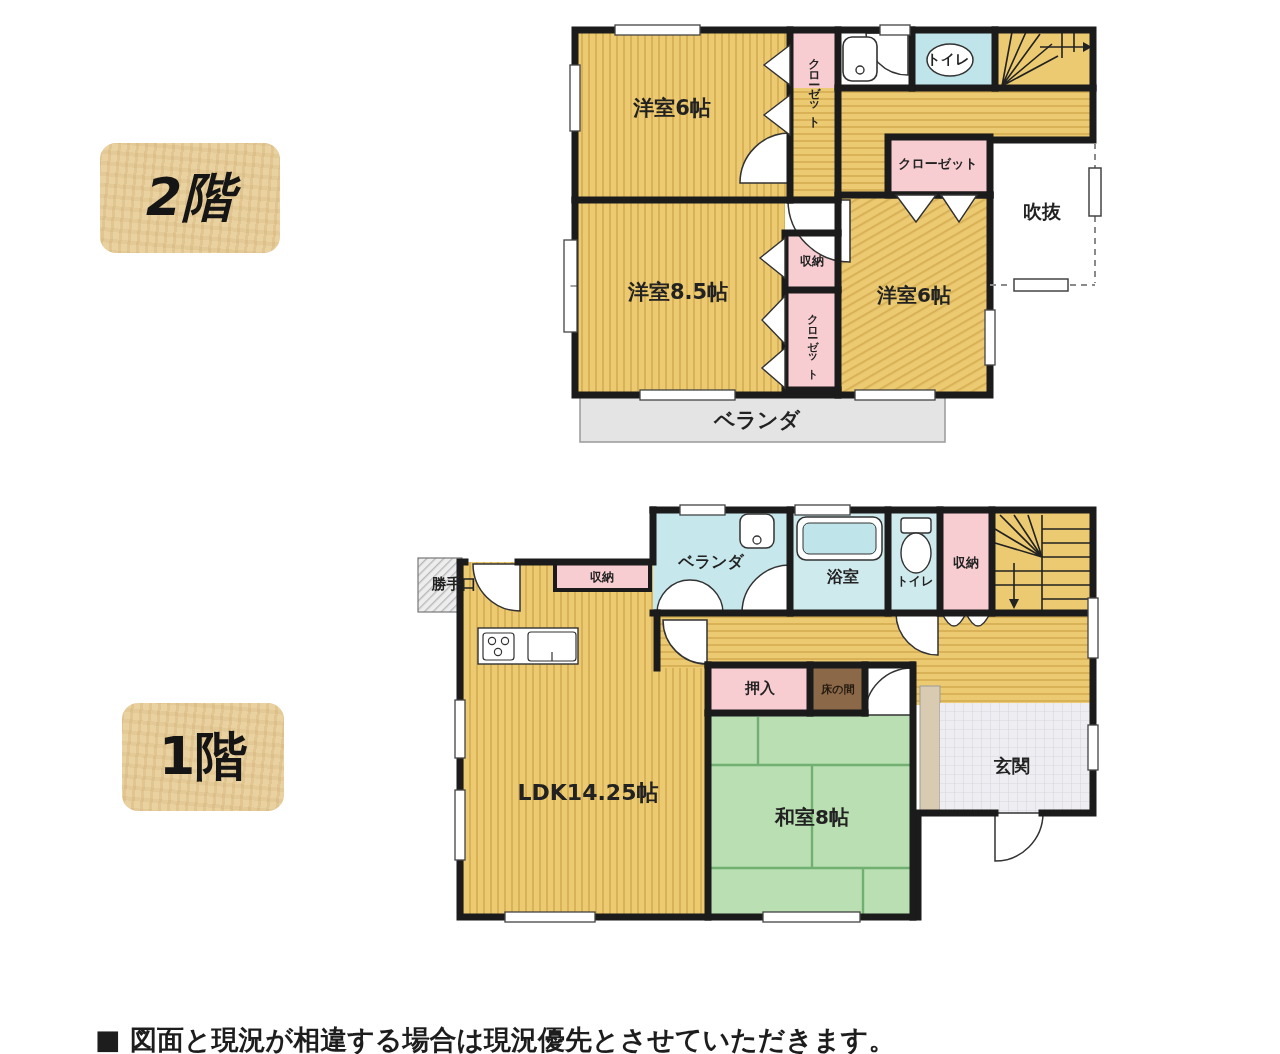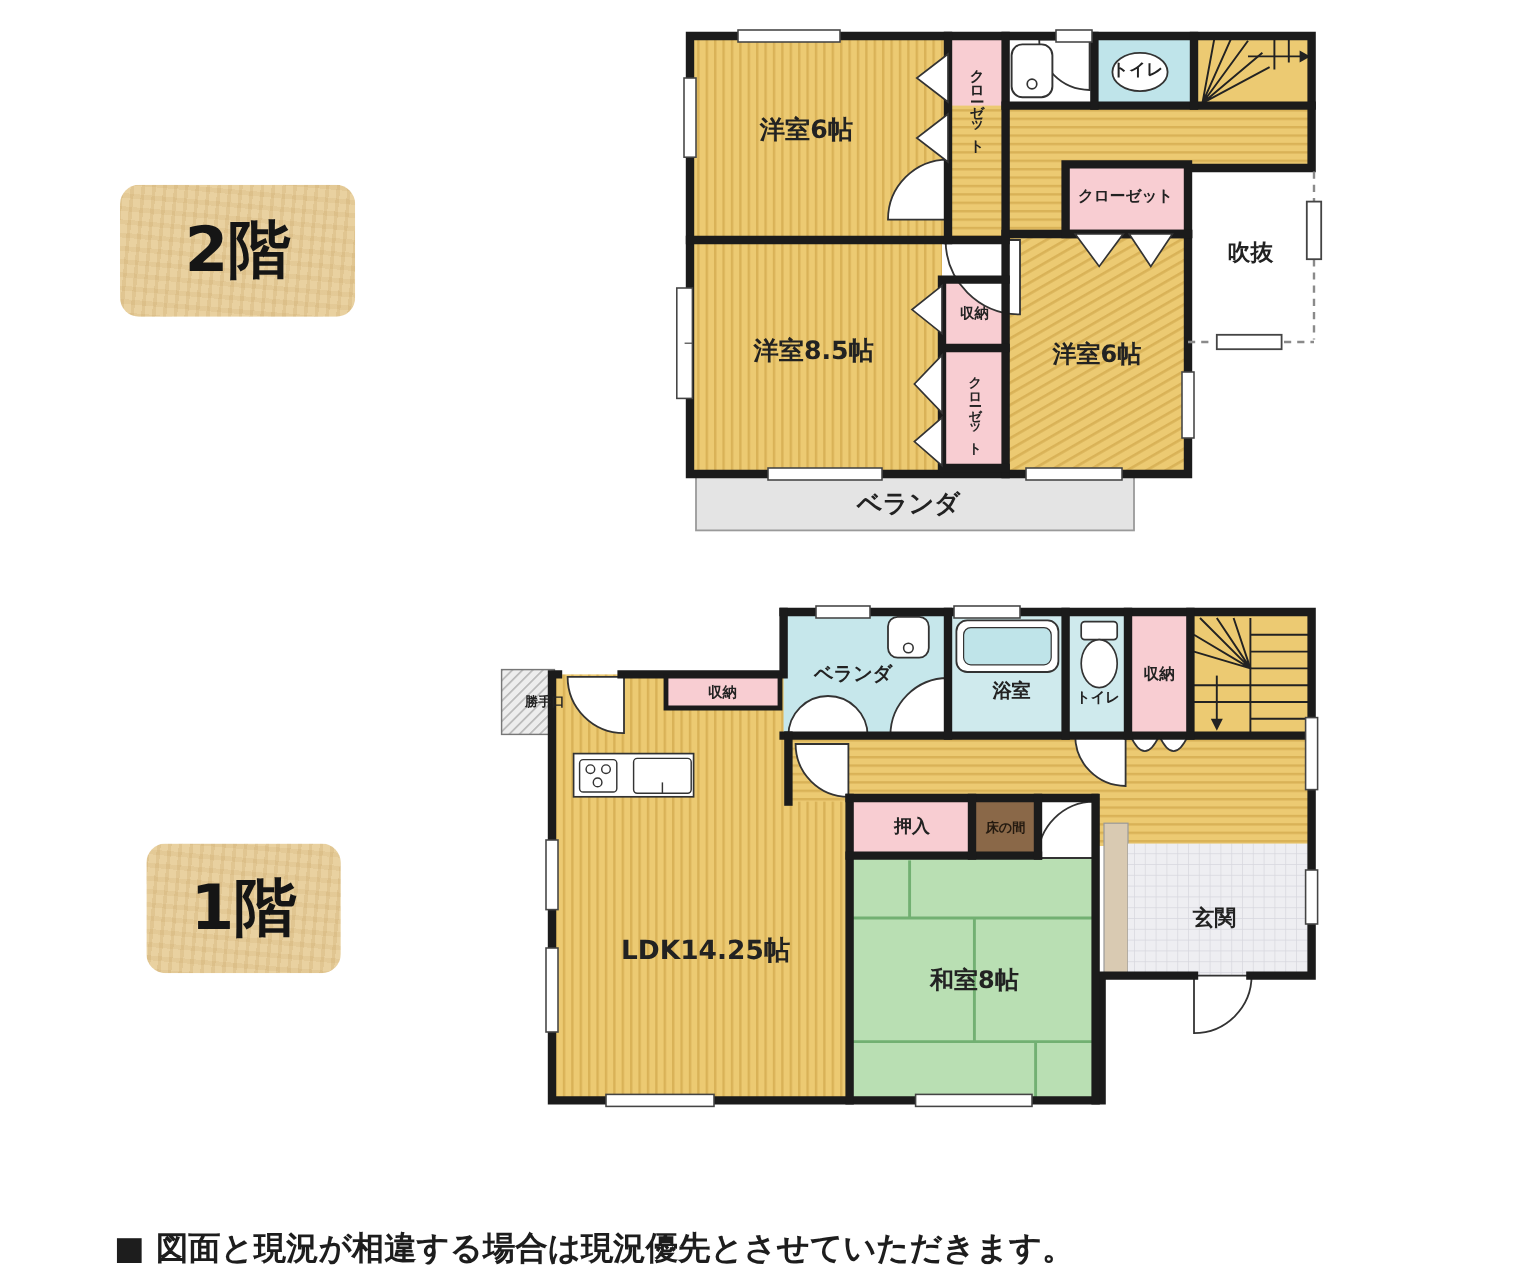--- a/index.html
+++ b/index.html
@@ -224,42 +224,42 @@
       <rect x="740" y="514" width="34" height="34" rx="8" fill="#fff" stroke="#333" stroke-width="1.5"></rect>
       <circle cx="757" cy="540" r="4" fill="#fff" stroke="#333" stroke-width="1.3"></circle>
     </g>
     <g>
       <rect x="901" y="518" width="30" height="15" rx="3" fill="#fff" stroke="#333" stroke-width="1.4"></rect>
       <ellipse cx="916" cy="553" rx="15" ry="20" fill="#fff" stroke="#333" stroke-width="1.4"></ellipse>
     </g>
   </g>
 </svg>
 
-<div class="badge" style="left:100px;top:154px;width:196px;height:110px;font-size:52px;">
+<div class="badge" style="left:100px;top:143px;width:180px;height:110px;font-size:52px;font-style:italic;">
   <span>2階</span>
 </div>
 <div class="badge" style="left:122px;top:703px;width:162px;height:108px;font-size:52px;text-align:center;">
   <span>1階</span>
 </div>
 
 <div class="lbl" style="left:672px;top:108px;font-size:21px;">洋室6帖</div>
 <div class="lbl v" style="left:814px;top:86px;font-size:12px;">クローゼット</div>
 <div class="lbl" style="left:948px;top:59px;font-size:14px;">トイレ</div>
 <div class="lbl" style="left:938px;top:164px;font-size:13px;">クローゼット</div>
 <div class="lbl" style="left:1042px;top:212px;font-size:19px;">吹抜</div>
 <div class="lbl" style="left:678px;top:292px;font-size:21px;">洋室8.5帖</div>
 <div class="lbl" style="left:812px;top:261px;font-size:12px;">収納</div>
 <div class="lbl v" style="left:812px;top:340px;font-size:11px;">クローゼット</div>
 <div class="lbl" style="left:914px;top:295px;font-size:20px;">洋室6帖</div>
 <div class="lbl" style="left:757px;top:420px;font-size:21px;">ベランダ</div>
 
-<div class="lbl" style="left:440px;top:585px;font-size:11px;padding-left:28px;">勝手口</div>
+<div class="lbl" style="left:440px;top:585px;font-size:15px;padding-left:28px;">勝手口</div>
 <div class="lbl" style="left:602px;top:577px;font-size:12px;">収納</div>
 <div class="lbl" style="left:711px;top:562px;font-size:16px;">ベランダ</div>
-<div class="lbl" style="left:843px;top:577px;font-size:16px;font-family:Liberation Mono, monospace;">浴室</div>
+<div class="lbl" style="left:843px;top:577px;font-size:16px;">浴室</div>
 <div class="lbl" style="left:915px;top:581px;font-size:12px;">トイレ</div>
 <div class="lbl" style="left:966px;top:563px;font-size:13px;">収納</div>
 <div class="lbl" style="left:588px;top:793px;font-size:22px;">LDK14.25帖</div>
 <div class="lbl" style="left:760px;top:689px;font-size:15px;">押入</div>
 <div class="lbl" style="left:838px;top:690px;font-size:11px;color:#241a10;">床の間</div>
 <div class="lbl" style="left:812px;top:817px;font-size:20px;">和室8帖</div>
 <div class="lbl" style="left:1012px;top:766px;font-size:18px;">玄関</div>
 
 <div class="disclaimer" style="left:95px;top:990px;font-size:27px;">■ 図面と現況が相違する場合は現況優先とさせていただきます。</div>
 

